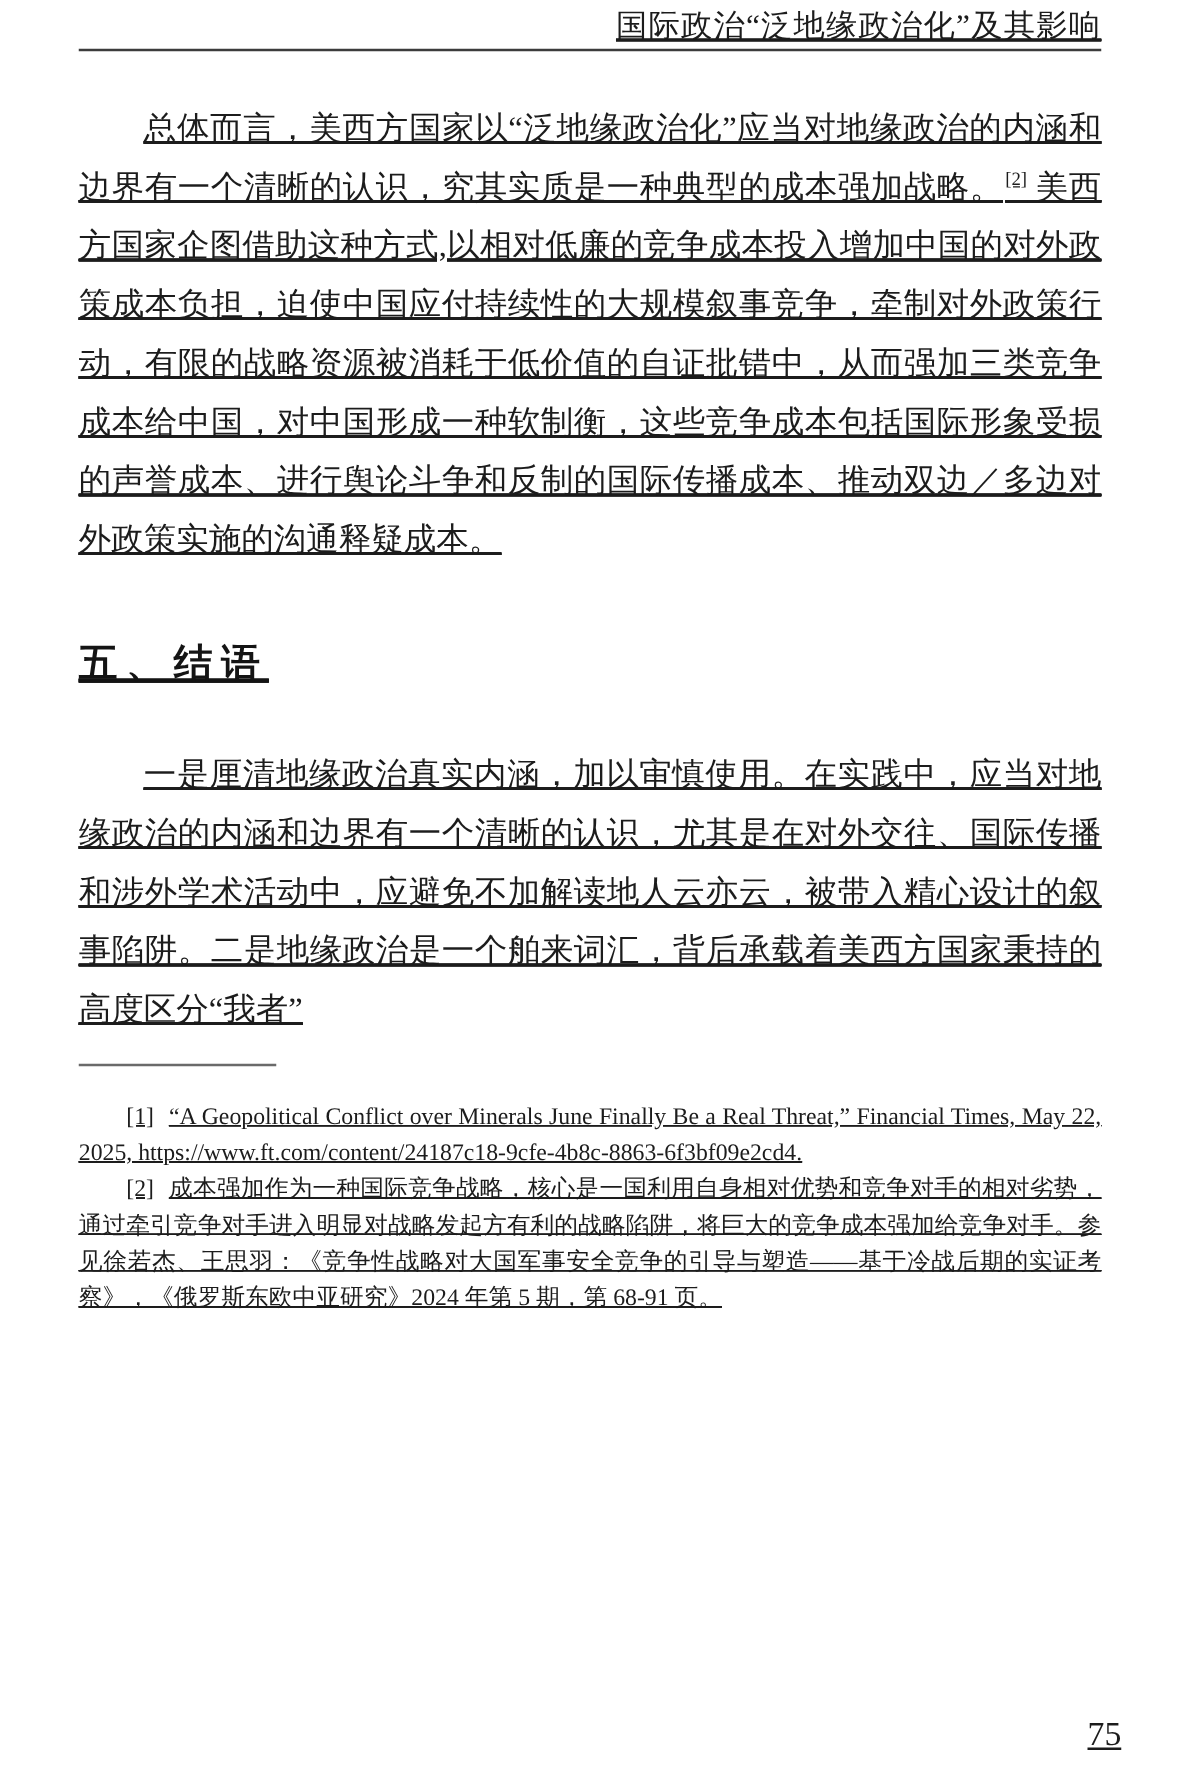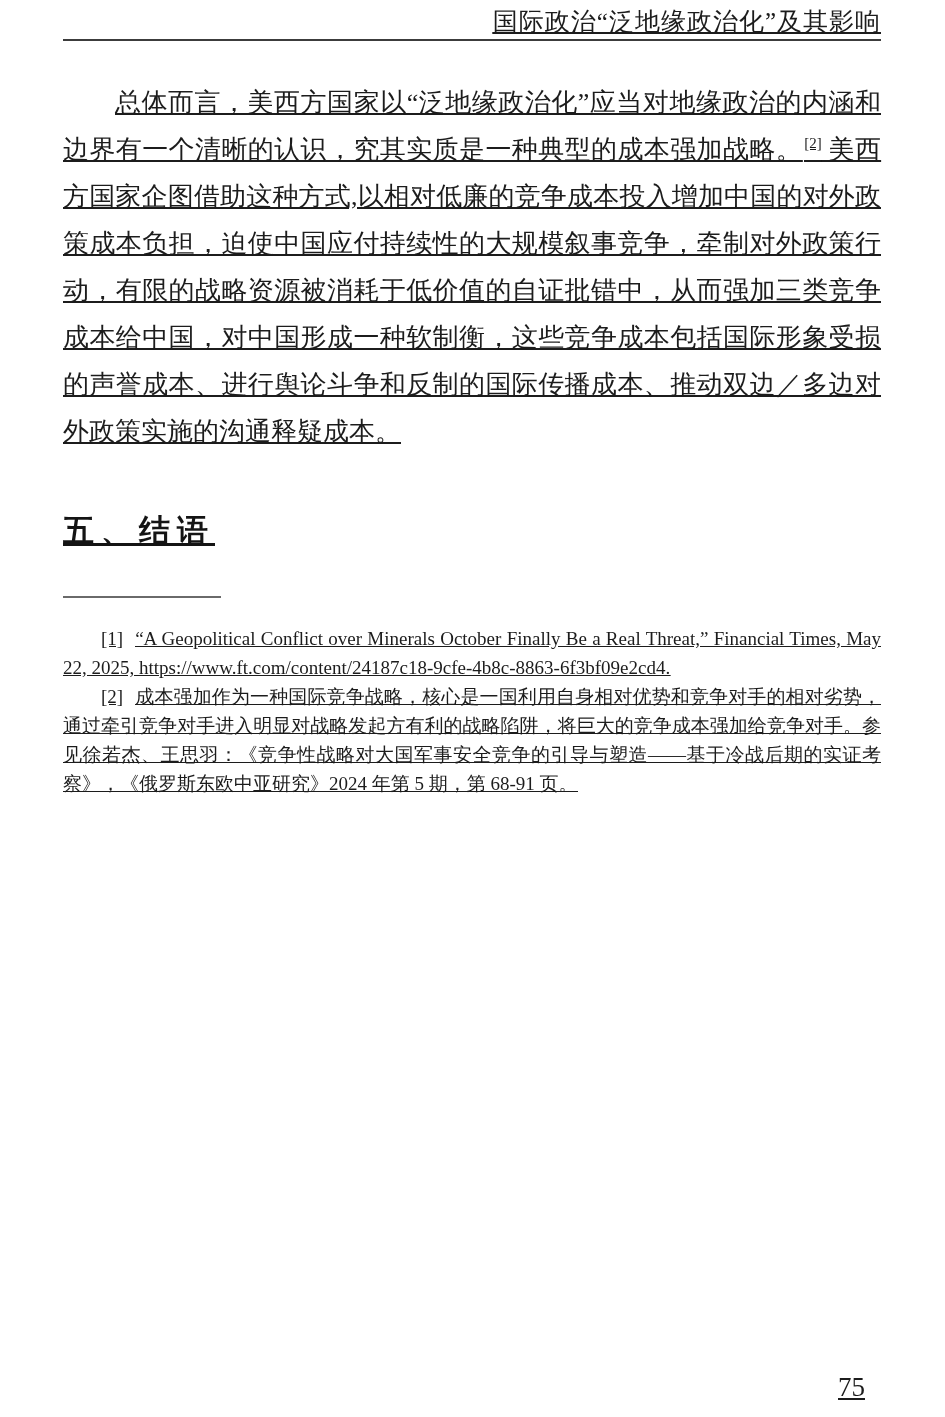--- a/index.html
+++ b/index.html
@@ -63,21 +63,21 @@
     margin-top: 26px;
     font-size: 19px;
     line-height: 29px;
     text-align: justify;
     color: #1c1c1c;
   }
   .footnotes p.footnote { text-indent: 38px; }
   .footnotes .fn-marker { margin-right: 12px; }
   .page-number {
     position: absolute;
-    right: 80px;
+    right: 48px;
     bottom: 16px;
     font-size: 27px;
     line-height: 27px;
     color: #1c1c1c;
   }
 </style>
 </head>
 <body>
 
 <div class="page">
@@ -88,25 +88,26 @@
   </header>
 
   <main>
     <div id="paragraphs-before">
         <p class="para indent"><span>总体而言，美西方国家以“泛地缘政治化”应当对地缘政治的内涵和边界有一个清晰的认识，究其实质是一种典型的成本强加战略。</span><sup class="fnref">[2]</sup><span> 美西方国家企图借助这种方式,以相对低廉的竞争成本投入增加中国的对外政策成本负担，迫使中国应付持续性的大规模叙事竞争，牵制对外政策行动，有限的战略资源被消耗于低价值的自证批错中，从而强加三类竞争成本给中国，对中国形成一种软制衡，这些竞争成本包括国际形象受损的声誉成本、进行舆论斗争和反制的国际传播成本、推动双边／多边对外政策实施的沟通释疑成本。</span></p>
       </div>
 
     <h2 class="section-heading">五、结语</h2>
 
     <div id="paragraphs-after">
+        <p class="para indent"><span>一是厘清地缘政治真实内涵，加以审慎使用。在实践中，应当对地缘政治的内涵和边界有一个清晰的认识，尤其是在对外交往、国际传播和涉外学术活动中，应避免不加解读地人云亦云，被带入精心设计的叙事陷阱。二是地缘政治是一个舶来词汇，背后承载着美西方国家秉持的高度区分“我者”</span></p>
       </div>
   </main>
 
   <div class="footnote-divider"></div>
 
   <section class="footnotes" id="footnotes">
-      <p class="footnote"><span class="fn-marker">[1]</span><span>“A Geopolitical Conflict over Minerals October Finally Be a Real Threat,” Financial Times, May 22, 2025, https://www.ft.com/content/24187c18-9cfe-4b8c-8863-6f3bf09e2cd4.</span></p>
+      <p class="footnote"><span class="fn-marker">[1]</span><span>“A Geopolitical Conflict over Minerals June Finally Be a Real Threat,” Financial Times, May 22, 2025, https://www.ft.com/content/24187c18-9cfe-4b8c-8863-6f3bf09e2cd4.</span></p>
       <p class="footnote"><span class="fn-marker">[2]</span><span>成本强加作为一种国际竞争战略，核心是一国利用自身相对优势和竞争对手的相对劣势，通过牵引竞争对手进入明显对战略发起方有利的战略陷阱，将巨大的竞争成本强加给竞争对手。参见徐若杰、王思羽：《竞争性战略对大国军事安全竞争的引导与塑造——基于冷战后期的实证考察》，《俄罗斯东欧中亚研究》2024 年第 5 期，第 68-91 页。</span></p>
     </section>
 
   <div class="page-number">75</div>
 
 </div>
 
 </body></html>

